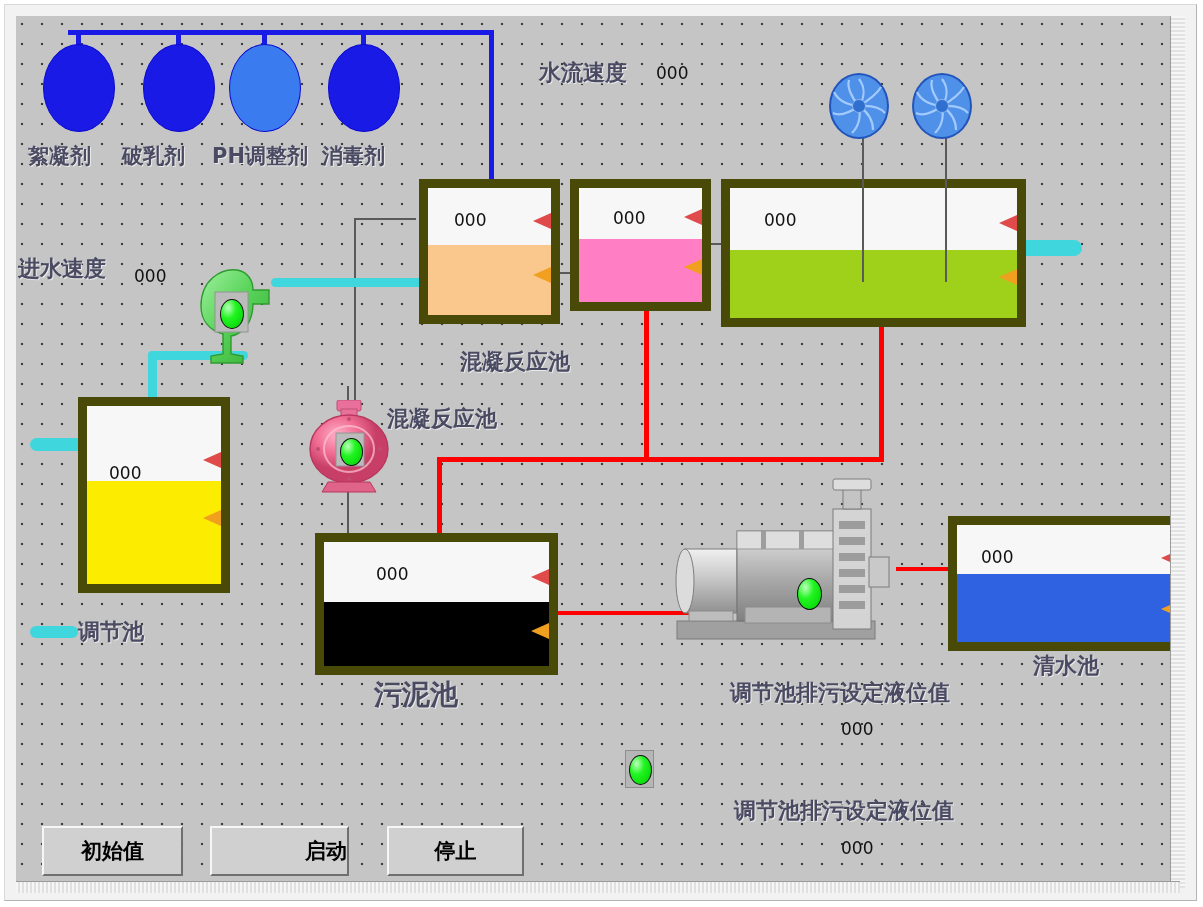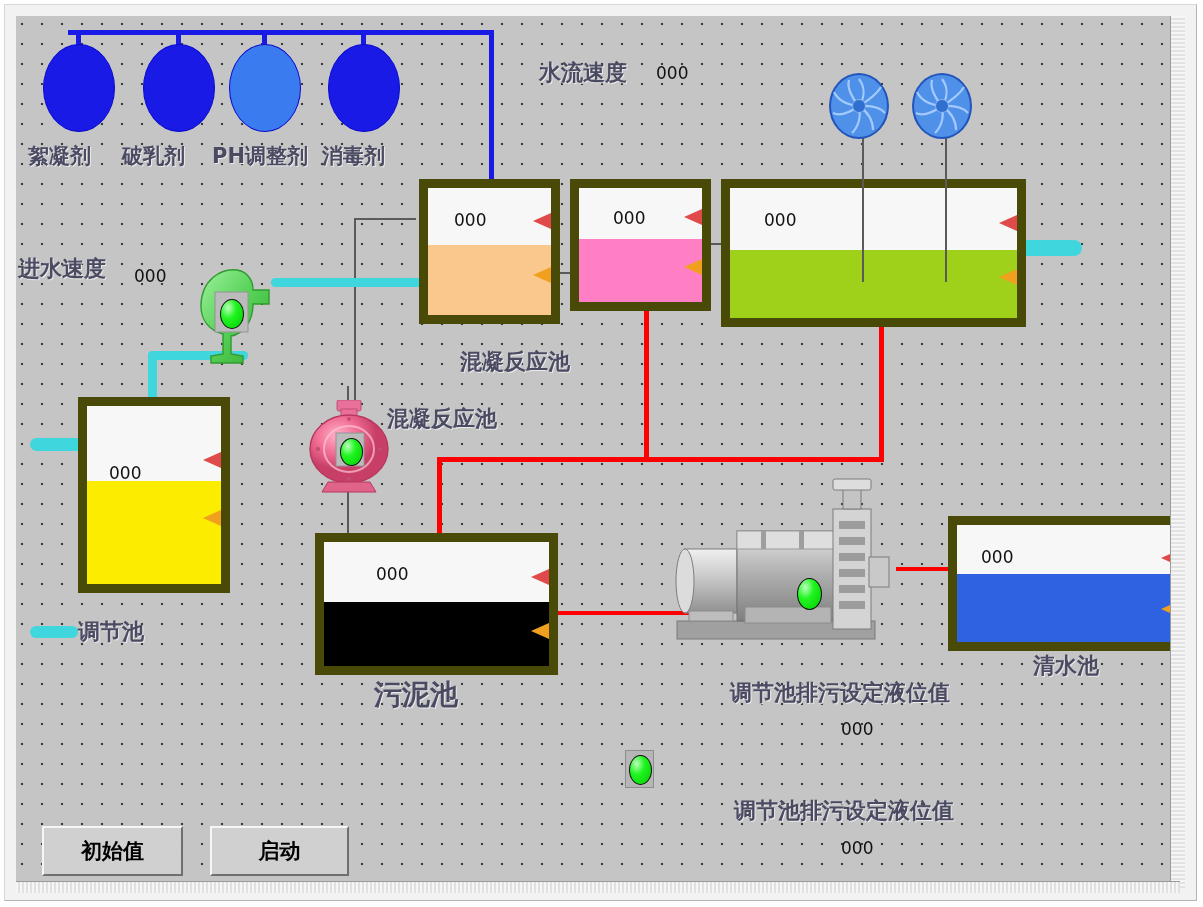--- a/index.html
+++ b/index.html
@@ -300,21 +300,24 @@
 
       <div class="ledbox" style="left:609px;top:734px;width:27px;height:36px;">
         <div class="led" style="left:3px;top:4px;width:21px;height:28px;"></div>
       </div>
       <span class="lbl cn" style="left:718px;top:780px;font-size:22px;">调节池排污设定液位值</span>
       <span class="num" style="left:825px;top:822px;">000</span>
 
       <div class="btn" style="left:26px;top:810px;width:137px;">
         <span>初始值</span>
       </div>
-      <div class="btn" style="left:194px;top:810px;width:135px;">
+      <div class="btn" style="left:194px;top:810px;width:135px;justify-content:flex-end;">
         <span>启动</span>
+      </div>
+      <div class="btn" style="left:371px;top:810px;width:133px;">
+        <span>停止</span>
       </div>
 
     </div>
     <div id="vscroll"></div>
     <div id="hscroll"></div>
   </div>
 </div>
 
 </body></html>

